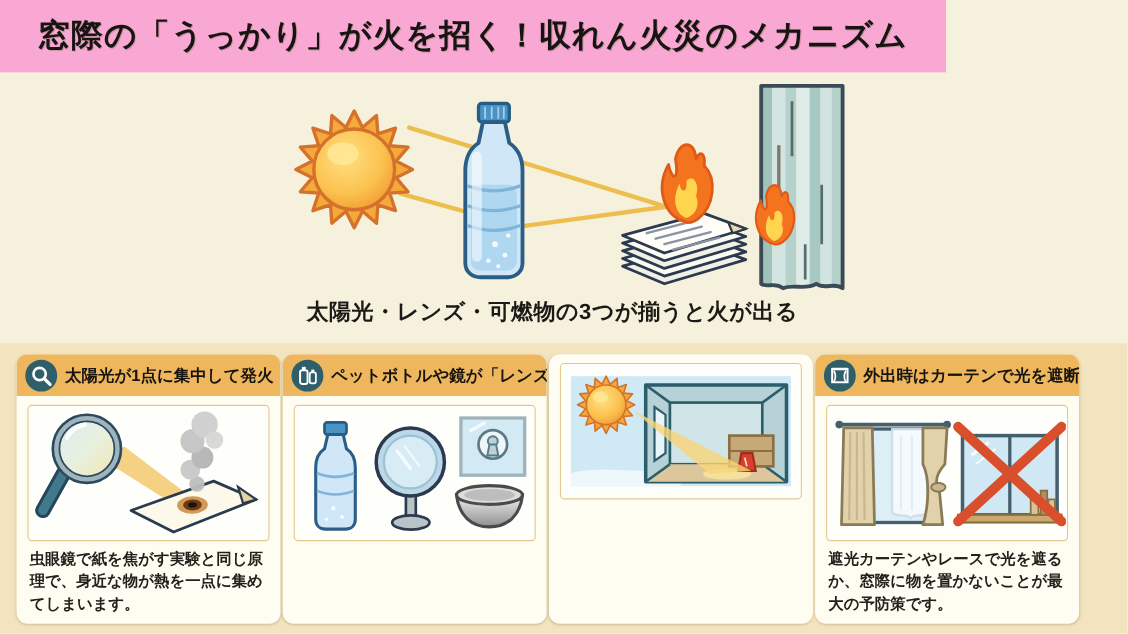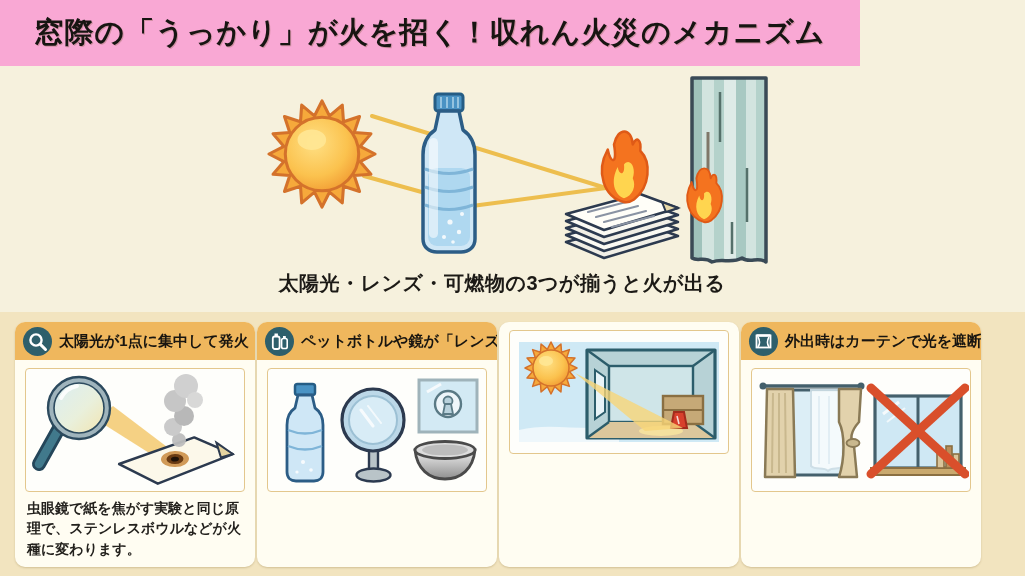--- a/index.html
+++ b/index.html
@@ -201,21 +201,21 @@
           <g>
             <line x1="31" y1="60" x2="12" y2="94" stroke="#24465a" stroke-width="14" stroke-linecap="round"></line>
             <line x1="31" y1="60" x2="12" y2="94" stroke="#41798c" stroke-width="8.5" stroke-linecap="round"></line>
             <circle cx="52" cy="38" r="28" fill="url(#lensGrad)" stroke="#9fb4bc" stroke-width="6"></circle>
             <circle cx="52" cy="38" r="31" fill="none" stroke="#2c4a5e" stroke-width="2.4"></circle>
             <circle cx="52" cy="38" r="25" fill="none" stroke="#2c4a5e" stroke-width="1.6"></circle>
             <path d="M34,28 A23 23 0 0 1 50,16" fill="none" stroke="#fff" stroke-width="4" stroke-linecap="round" opacity=".85"></path>
           </g>
         </svg>
       </div>
-      <div class="panel-body">虫眼鏡で紙を焦がす実験と同じ原理で、ステンレスボウルなどが火種に変わります。</div>
+      <div class="panel-body">虫眼鏡で紙を焦がす実験と同じ原理で、身近な物が熱を一点に集めてしまいます。</div>
     </div>
 
     <div class="panel">
       <div class="panel-header">
         <span class="icon-circle">
           <svg width="29" height="29" viewBox="0 0 29 29">
             <rect x="9.5" y="6.5" width="3.4" height="2.6" fill="#fff"></rect>
             <rect x="7.8" y="9.5" width="6.8" height="12.5" rx="2" fill="none" stroke="#fff" stroke-width="1.8"></rect>
             <rect x="18" y="9" width="2.8" height="2.2" fill="#fff"></rect>
             <rect x="16.6" y="11.5" width="5.6" height="10" rx="1.8" fill="none" stroke="#fff" stroke-width="1.6"></rect>
@@ -333,16 +333,17 @@
               <rect x="193" y="76" width="6" height="22" fill="#b98d5a" stroke="#8a6f42" stroke-width="1.6"></rect>
               <rect x="200" y="84" width="6" height="14" fill="#d9c49a" stroke="#8a6f42" stroke-width="1.6"></rect>
             </g>
             <g stroke="#d94f2b" stroke-width="9" stroke-linecap="round">
               <line x1="118" y1="18" x2="212" y2="104"></line>
               <line x1="212" y1="18" x2="118" y2="104"></line>
             </g>
           </g>
         </svg>
       </div>
+      <div class="panel-body">遮光カーテンやレースで光を遮るか、窓際に物を置かないことが最大の予防策です。</div>
     </div>
 
   </div>
 </section>
 
 </body></html>

